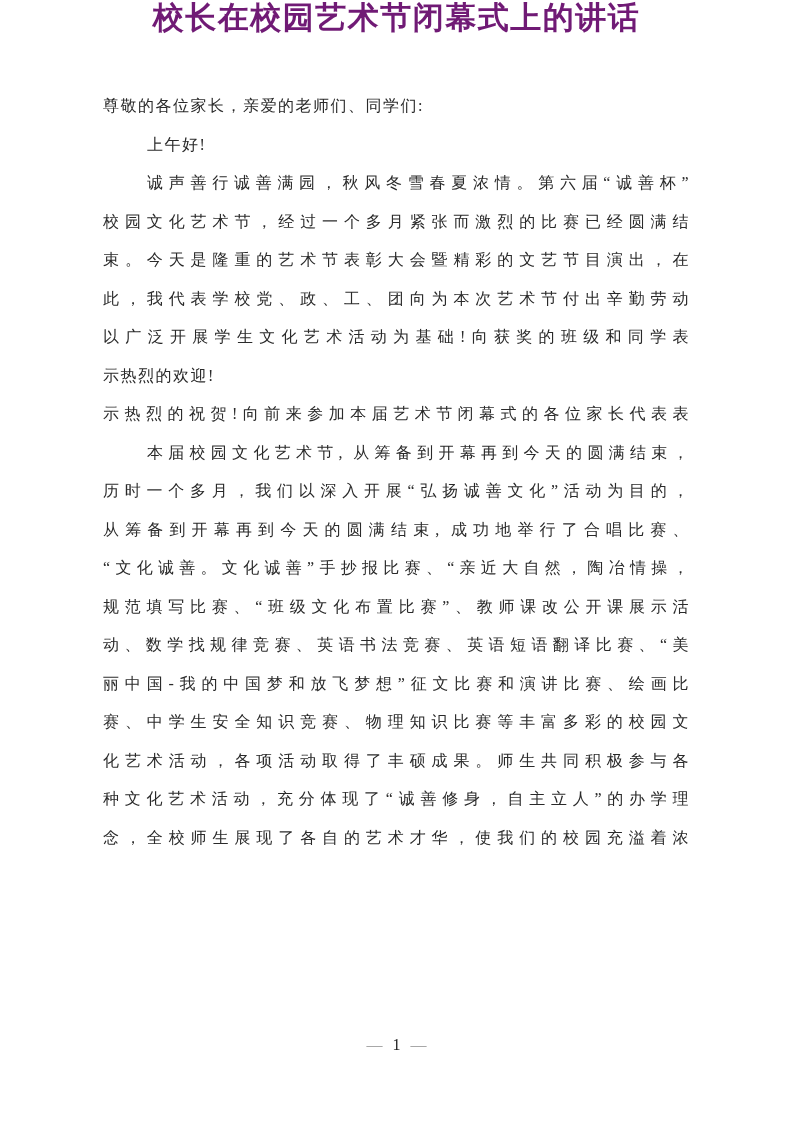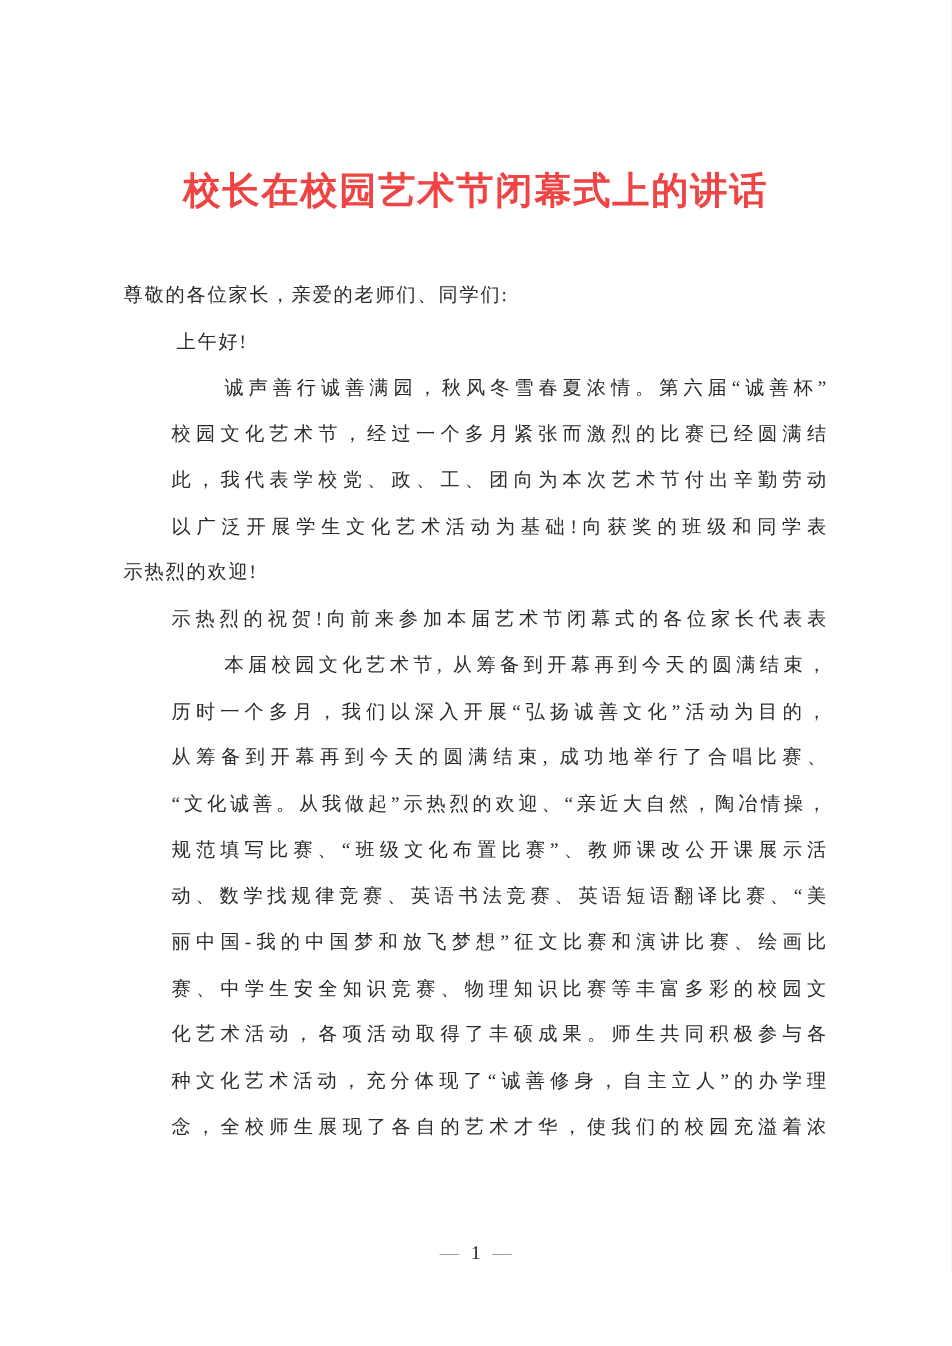--- a/index.html
+++ b/index.html
@@ -13,47 +13,45 @@
     height: 1122px;
     margin: 0 auto;
     background: #ffffff;
     overflow: hidden;
     font-family: "Liberation Serif", "DejaVu Serif", serif;
     color: #1d1d1d;
     box-sizing: border-box;
   }
   .doc-title {
     margin: 0;
-    padding-top: 141px;
     text-align: center;
     font-size: 31px;
     line-height: 36px;
     font-weight: bold;
     letter-spacing: 1.5px;
-    color: #ef4444;
+    color: #701a75;
     font-family: "Liberation Serif", "DejaVu Serif", serif;
   }
   .body-block {
     margin: 51px 103px 0 103px; 
     font-size: 16px;
     color: #2a2a2a;
   }
   .ln {
     height: 38.5px;
     line-height: 38.5px;
     letter-spacing: 1.5px;
     white-space: nowrap;
     overflow: visible;
   }
   .ln.j {
     white-space: normal;
     text-align: justify;
     text-align-last: justify;
     text-justify: inter-character;
-    margin-left: 40px;
   }
   .ln.ind {
     text-indent: 44px;
   }
   .page-footer {
     position: absolute;
     left: 0;
     right: 0;
     top: 1034px;
     text-align: center;
@@ -77,29 +75,30 @@
   <h1 class="doc-title">校长在校园艺术节闭幕式上的讲话</h1>
 
   <div class="body-block">
 
     <div class="ln">尊敬的各位家长，亲爱的老师们、同学们:</div>
 
     <div class="ln ind">上午好!</div>
 
     <div class="ln ind j">诚声善行诚善满园，秋风冬雪春夏浓情。第六届“诚善杯”</div>
     <div class="ln j">校园文化艺术节，经过一个多月紧张而激烈的比赛已经圆满结</div>
+    <div class="ln j">束。今天是隆重的艺术节表彰大会暨精彩的文艺节目演出，在</div>
     <div class="ln j">此，我代表学校党、政、工、团向为本次艺术节付出辛勤劳动</div>
     <div class="ln j">以广泛开展学生文化艺术活动为基础!向获奖的班级和同学表</div>
     <div class="ln">示热烈的欢迎!</div>
     <div class="ln j">示热烈的祝贺!向前来参加本届艺术节闭幕式的各位家长代表表</div>
 
     <div class="ln ind j">本届校园文化艺术节, 从筹备到开幕再到今天的圆满结束，</div>
     <div class="ln j">历时一个多月，我们以深入开展“弘扬诚善文化”活动为目的，</div>
     <div class="ln j">从筹备到开幕再到今天的圆满结束, 成功地举行了合唱比赛、</div>
-    <div class="ln j">“文化诚善。从我做起”示热烈的欢迎、“亲近大自然，陶冶情操，</div>
+    <div class="ln j">“文化诚善。文化诚善”手抄报比赛、“亲近大自然，陶冶情操，</div>
     <div class="ln j">规范填写比赛、“班级文化布置比赛”、教师课改公开课展示活</div>
     <div class="ln j">动、数学找规律竞赛、英语书法竞赛、英语短语翻译比赛、“美</div>
     <div class="ln j">丽中国-我的中国梦和放飞梦想”征文比赛和演讲比赛、绘画比</div>
     <div class="ln j">赛、中学生安全知识竞赛、物理知识比赛等丰富多彩的校园文</div>
     <div class="ln j">化艺术活动，各项活动取得了丰硕成果。师生共同积极参与各</div>
     <div class="ln j">种文化艺术活动，充分体现了“诚善修身，自主立人”的办学理</div>
     <div class="ln j">念，全校师生展现了各自的艺术才华，使我们的校园充溢着浓</div>
 
   </div>
 

